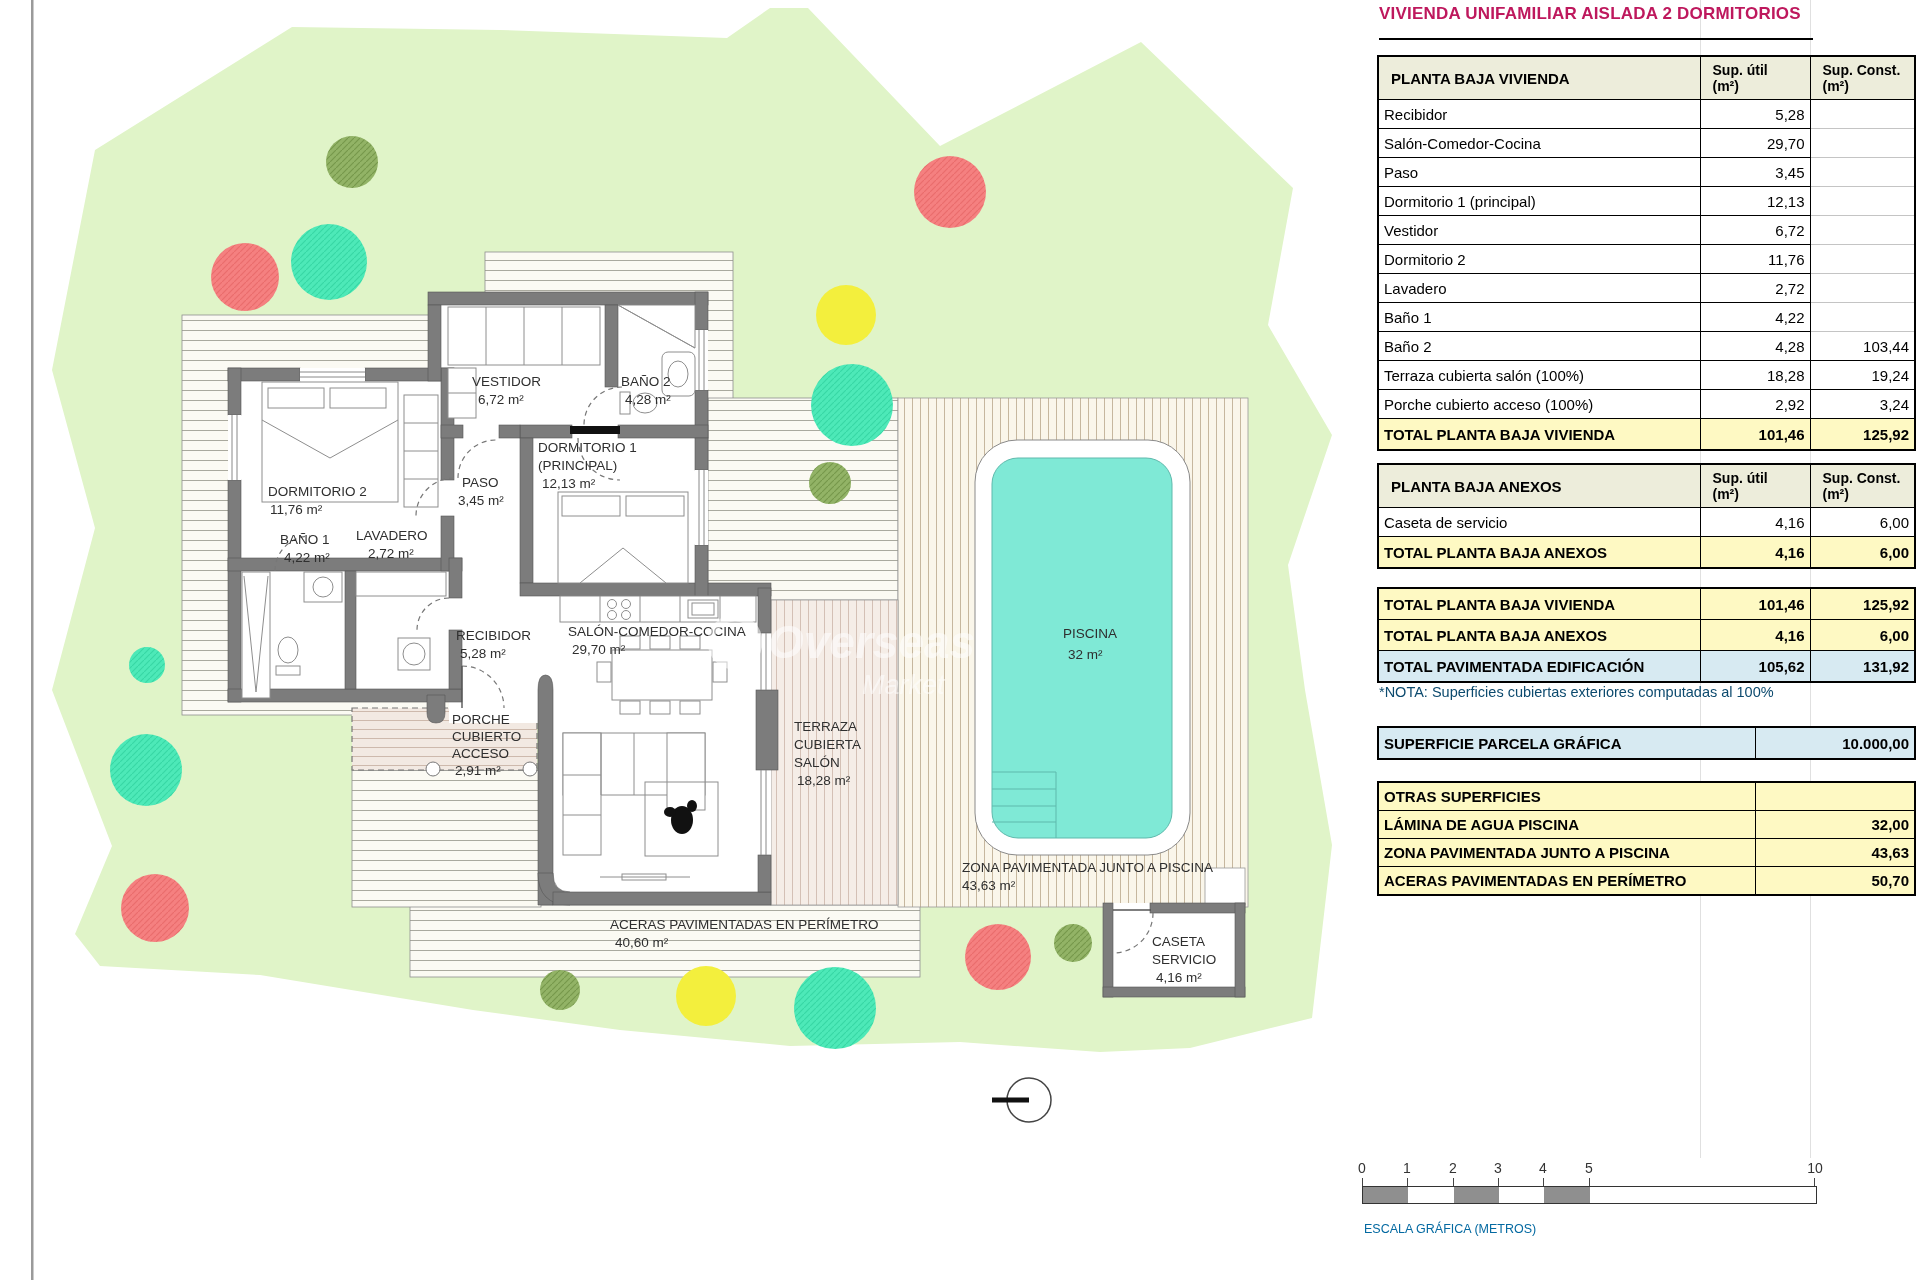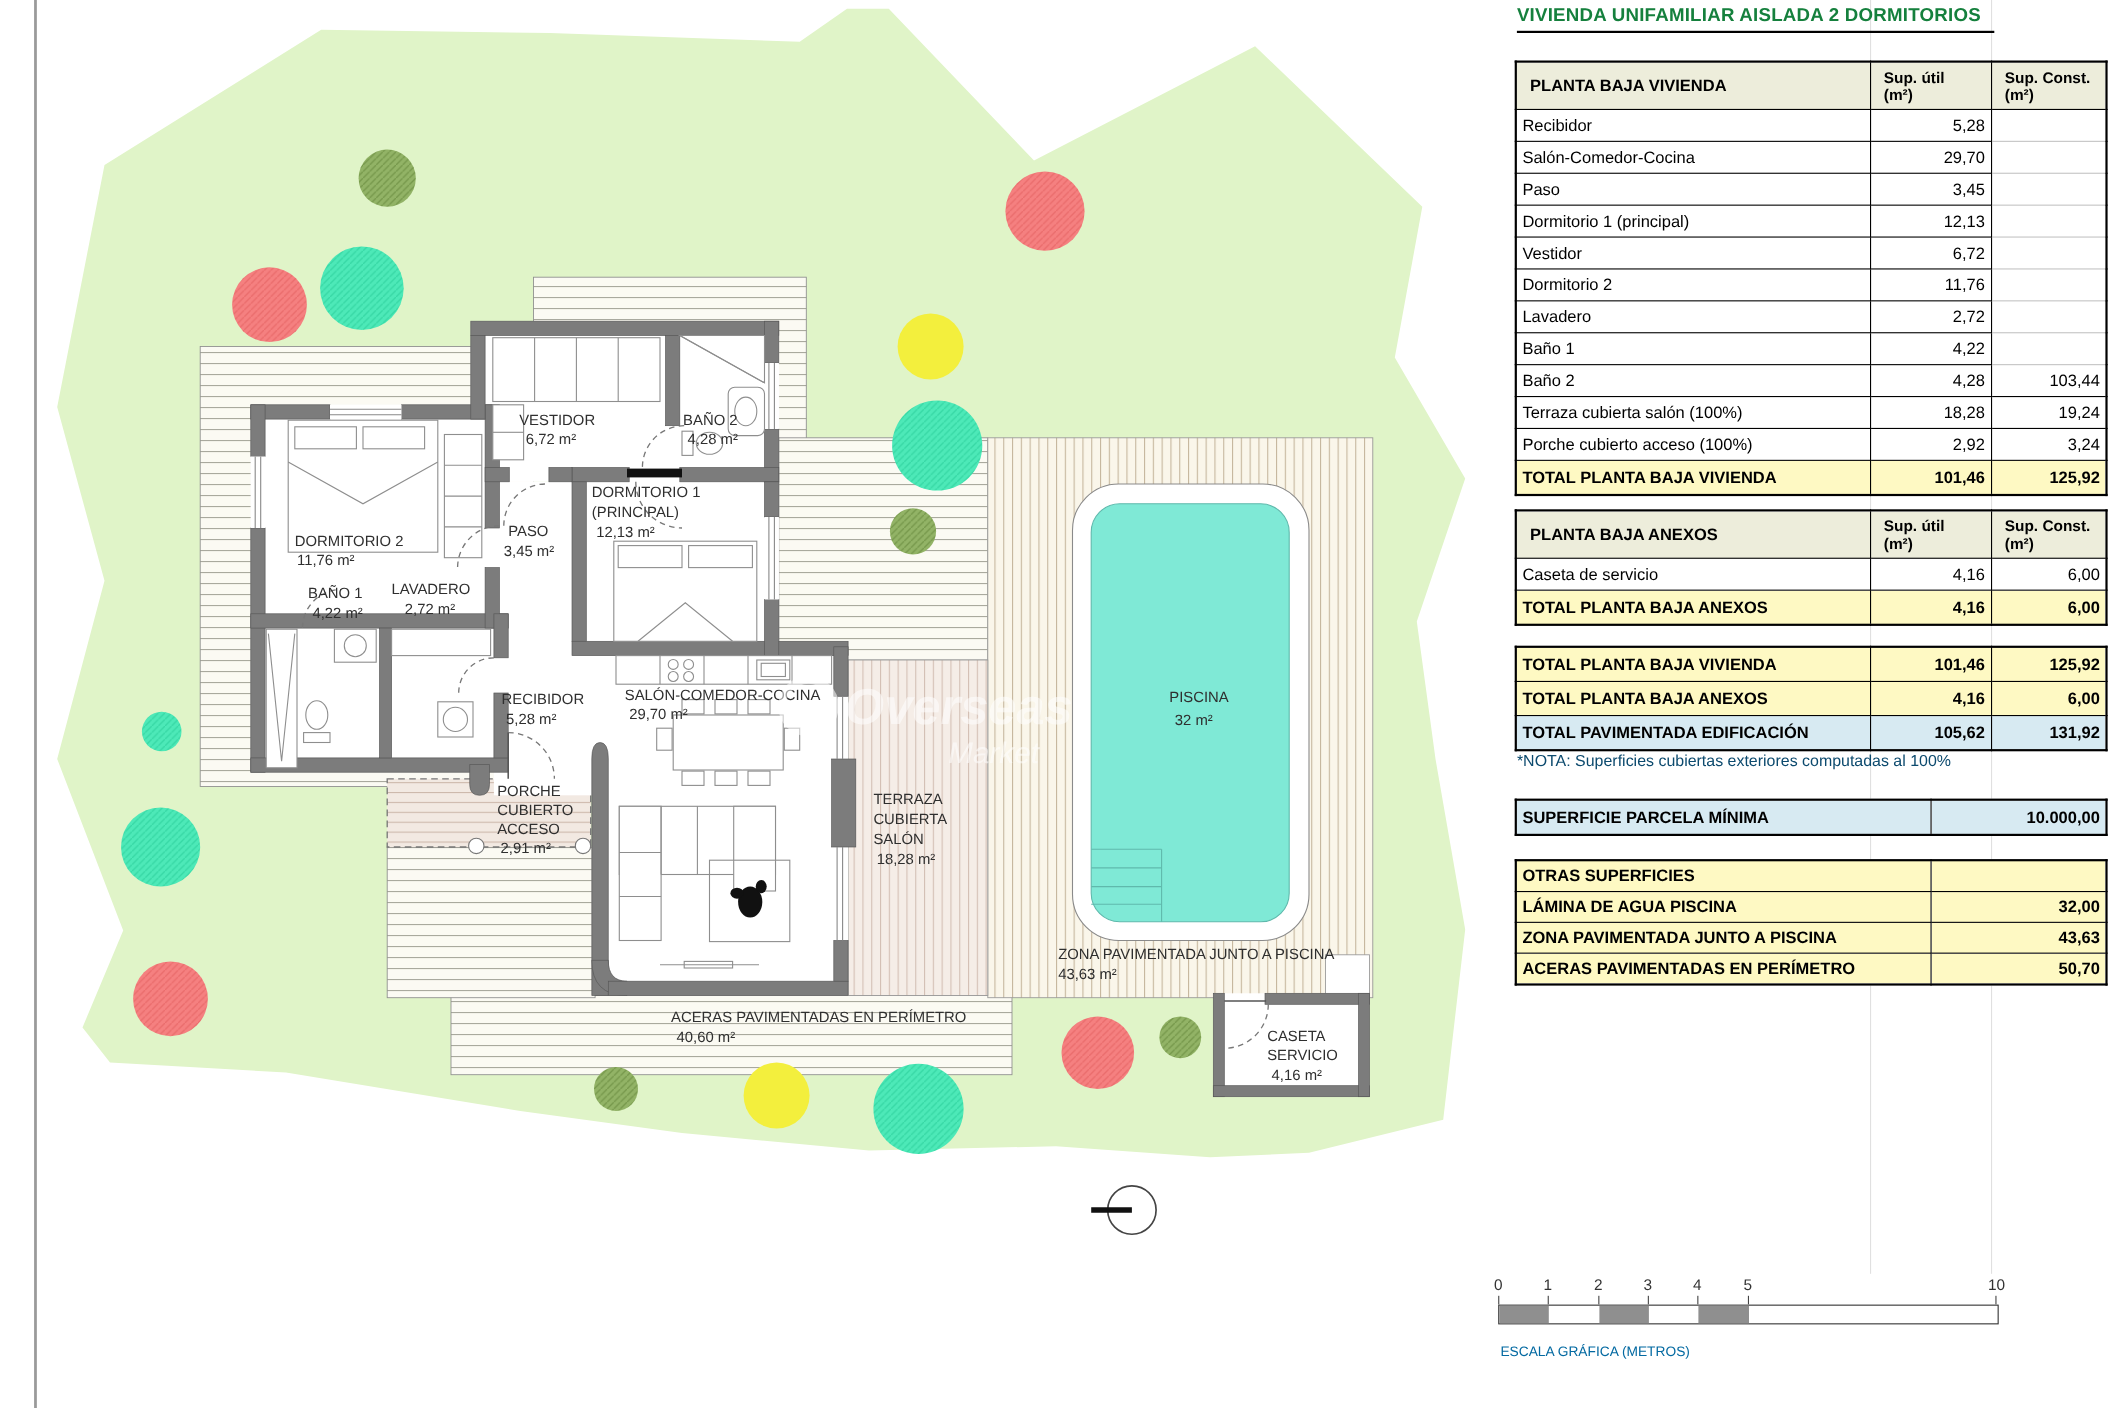--- a/index.html
+++ b/index.html
@@ -2,21 +2,21 @@
 <html><head>
 <meta charset="utf-8">
 <style>
   html,body{margin:0;padding:0;}
   body{width:1920px;height:1280px;position:relative;background:#fff;overflow:hidden;
        font-family:"Liberation Sans", sans-serif;}
   
   #sidebar{position:absolute;left:1377px;top:0;width:538px;height:1280px;}
   .gridline{position:absolute;top:0;height:1158px;border-left:1px solid #E0E0E0;z-index:0;}
   #page-title{position:absolute;left:2px;top:4px;width:434px;font-size:17px;font-weight:bold;
-      color:#15803d;border-bottom:2px solid #000;padding-bottom:4px;letter-spacing:.2px;z-index:2;}
+      color:#be185d;border-bottom:2px solid #000;padding-bottom:14px;letter-spacing:.2px;z-index:2;}
   table.tbl{border-collapse:collapse;table-layout:fixed;position:absolute;left:0;z-index:2;
       font-size:15px;color:#000;background:#fff;border:2px solid #000;}
   .tbl td{border:1px solid #000;padding:0 5px;height:28px;overflow:hidden;white-space:nowrap;}
   .tbl .hd{background:#EDEDDB;font-weight:bold;height:42px;padding-left:12px;}
   .tbl .hdc{text-align:left;font-size:14px;line-height:1.15;}
   .tbl .num{text-align:right;}
   .tbl .tot{background:#fef9c3;font-weight:bold;height:30px;}
   .tbl .blue{background:#D7EAF2;font-weight:bold;height:30px;}
   .tbl .ce{border-top-color:#C4C4C4;border-bottom-color:#C4C4C4;}
   #nota{position:absolute;left:2px;font-size:14.5px;color:#0c4a6e;z-index:2;white-space:nowrap;}
@@ -452,21 +452,21 @@
 
   <div id="nota" style="top:684px;">*NOTA: Superficies cubiertas exteriores computadas al 100%</div>
 
   <table class="tbl" style="top:726px;width:537px;">
     <colgroup>
         <col style="width:377px">
         <col style="width:160px">
       </colgroup>
     <tbody>
         <tr>
-          <td class="blue">SUPERFICIE PARCELA MÍNIMA</td>
+          <td class="blue">SUPERFICIE PARCELA GRÁFICA</td>
           <td class="blue num">10.000,00</td>
         </tr>
   </tbody>
     </table>
 
   <table class="tbl" style="top:781px;width:537px;">
     <colgroup>
         <col style="width:377px">
         <col style="width:160px">
       </colgroup>

